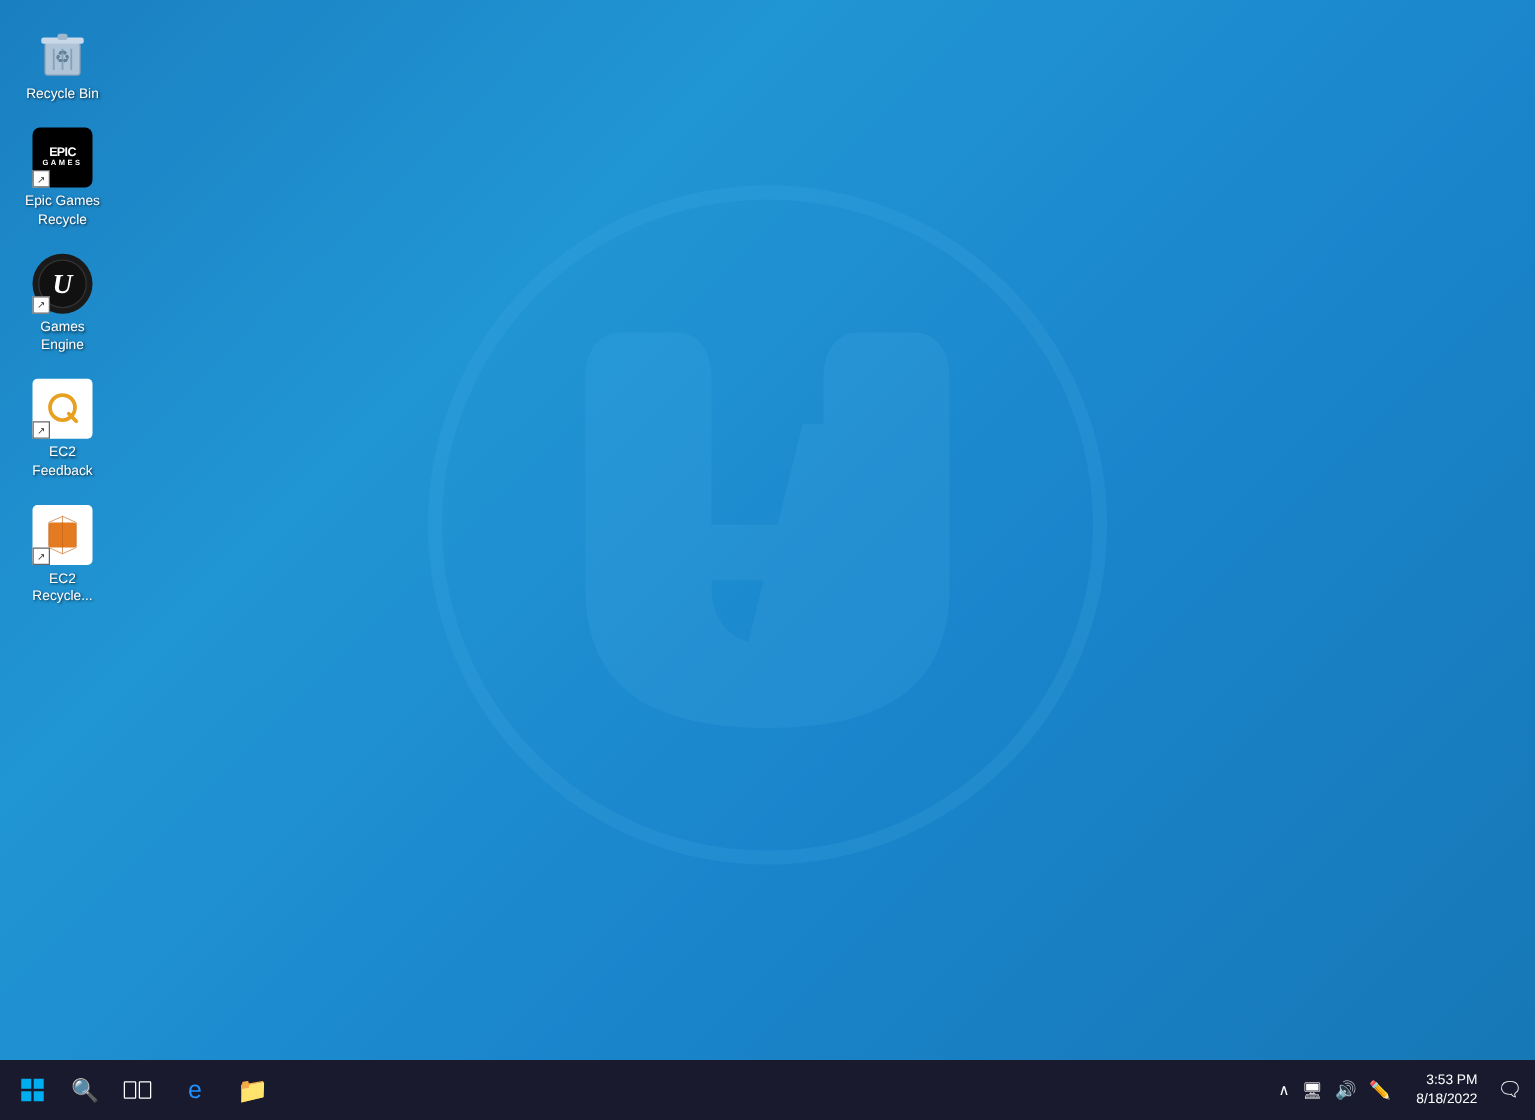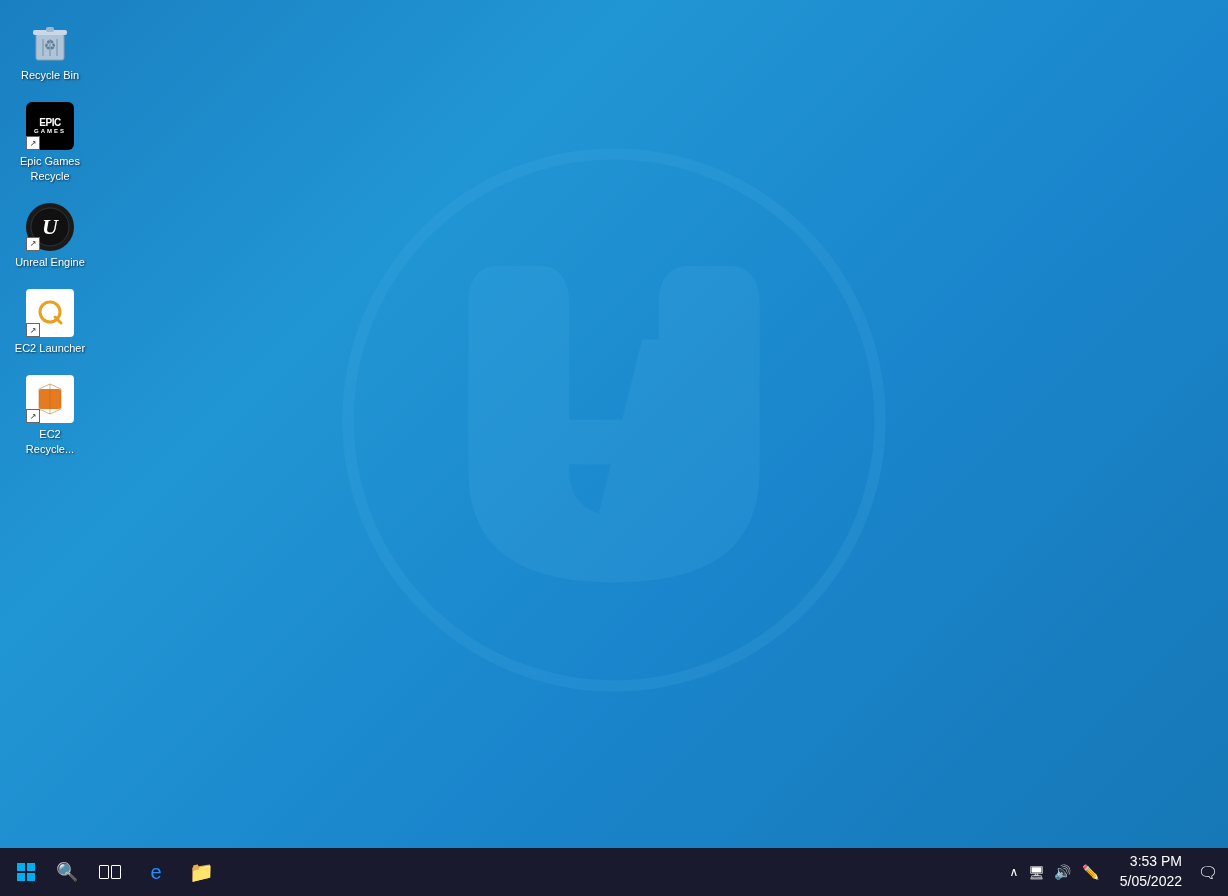--- a/index.html
+++ b/index.html
@@ -224,21 +224,21 @@
       font-size: 14px;
       cursor: pointer;
       padding: 2px;
     }
 
     .clock {
       display: flex;
       flex-direction: column;
       align-items: flex-end;
       color: #fff;
-      font-size: 14px;
+      font-size: 11px;
       padding: 0 8px;
       cursor: pointer;
       line-height: 1.4;
     }
 
     .notification-btn {
       width: 32px;
       height: 44px;
       display: flex;
       align-items: center;
@@ -330,36 +330,36 @@
     <div class="desktop-icon">
       <div class="icon-img">
         <div class="ue-icon">
           <svg width="40" height="40" viewBox="0 0 40 40">
             <circle cx="20" cy="20" r="19" fill="#111" stroke="#333" stroke-width="1"></circle>
             <text x="20" y="27" text-anchor="middle" font-size="22" font-weight="bold" fill="white" font-family="serif" font-style="italic">U</text>
           </svg>
         </div>
         <div class="shortcut-arrow">↗</div>
       </div>
-      <span class="icon-label">Unreal Engine</span>
+      <span class="icon-label">Games Engine</span>
     </div>
 
     <div class="desktop-icon">
       <div class="icon-img">
         <div class="ec2-feedback-icon">
           <svg width="38" height="38" viewBox="0 0 38 38">
             <rect width="38" height="38" rx="4" fill="white"></rect>
 
             <circle cx="19" cy="18" r="10" fill="none" stroke="#e8a020" stroke-width="3"></circle>
             <line x1="24" y1="23" x2="30" y2="29" stroke="#e8a020" stroke-width="3" stroke-linecap="round"></line>
           </svg>
         </div>
         <div class="shortcut-arrow">↗</div>
       </div>
-      <span class="icon-label">EC2 Launcher</span>
+      <span class="icon-label">EC2 Feedback</span>
     </div>
 
     <div class="desktop-icon">
       <div class="icon-img">
         <div class="ec2-micro-icon">
           <svg width="38" height="38" viewBox="0 0 38 38">
             <rect width="38" height="38" rx="4" fill="white"></rect>
 
             <rect x="8" y="9" width="22" height="20" rx="2" fill="#e57b20"></rect>
 
@@ -417,21 +417,21 @@
         <span class="tray-icon" style="font-size:13px;">🖥</span>
 
         <span class="tray-icon" style="font-size:14px;">🔊</span>
 
         <span class="tray-icon" style="font-size:14px;">✏️</span>
 
       </div>
 
       <div class="clock">
         <span>3:53 PM</span>
-        <span>5/05/2022</span>
+        <span>8/18/2022</span>
       </div>
 
       <div class="notification-btn">
         <span style="font-size:16px;">🗨</span>
       </div>
 
     </div>
 
   </div>
 

